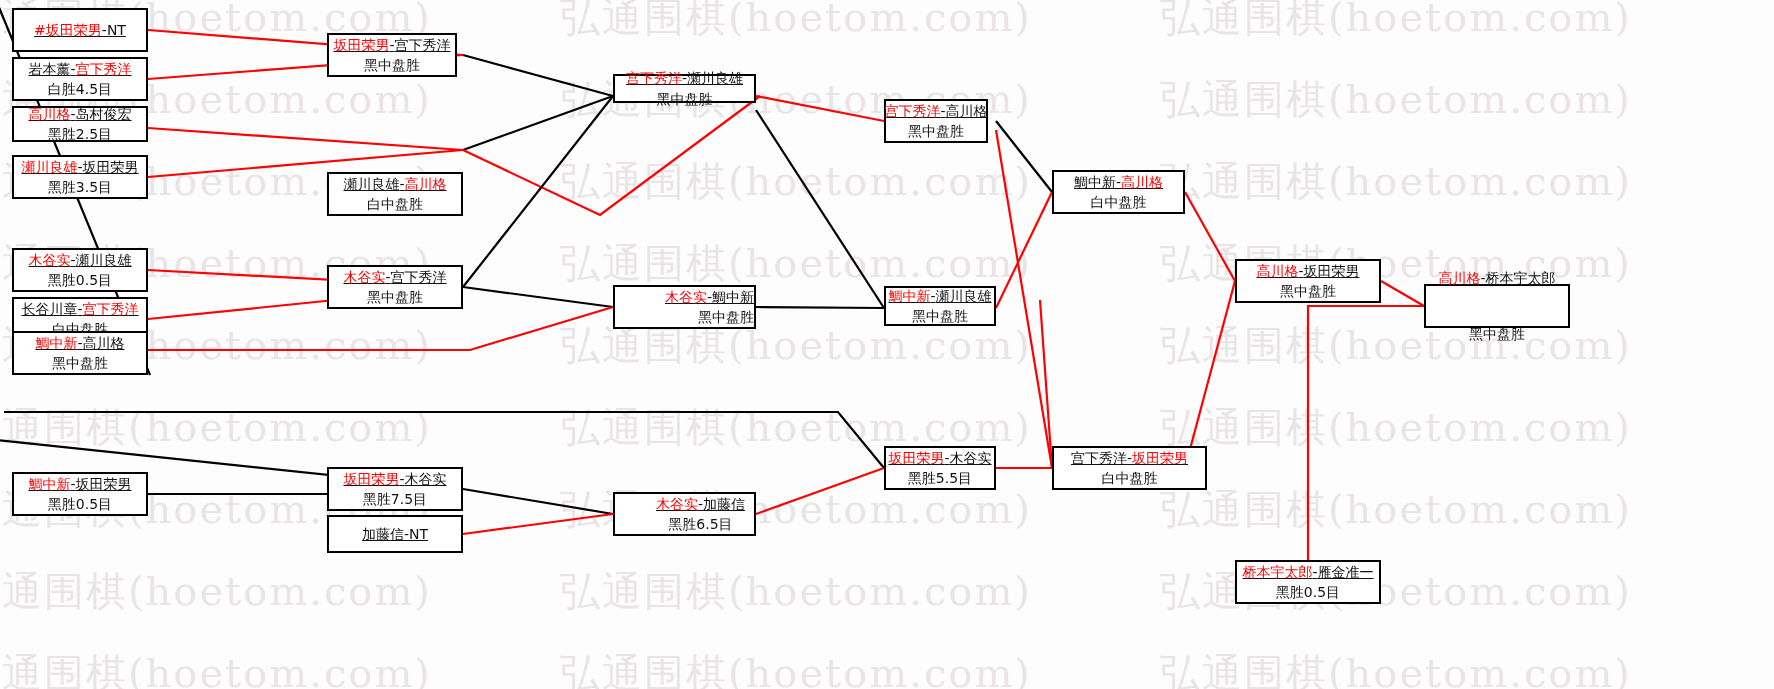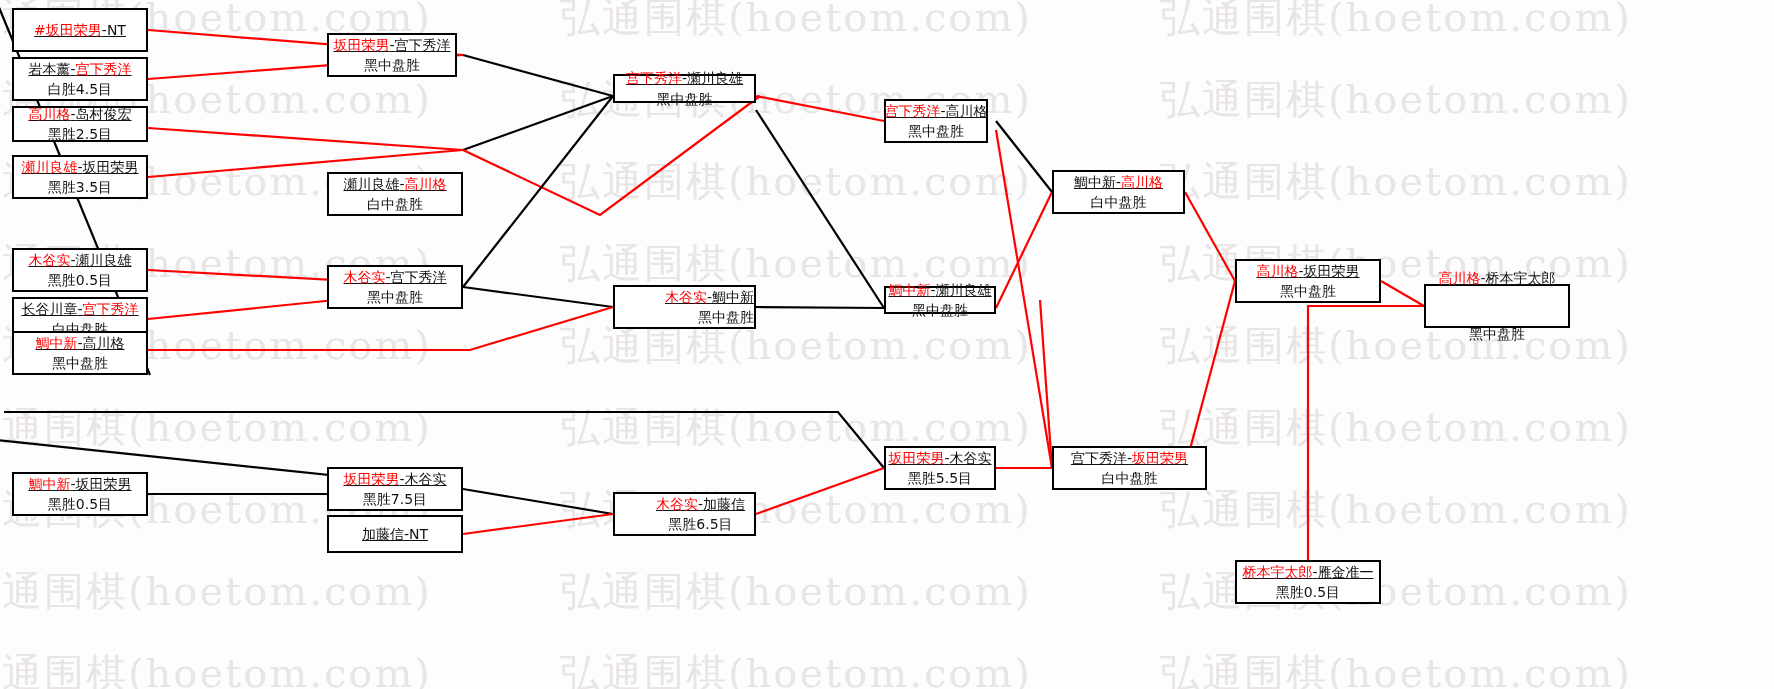--- a/index.html
+++ b/index.html
@@ -207,21 +207,21 @@
         <span class="l2 blk">黑中盘胜</span>
       </div>
       <div class="node" style="left: 613px; top: 492px; width: 143px; height: 44px; padding-left: 32px;">
         <span class="l1"><span class="red">木谷实</span><span class="sep">-</span><span class="blk">加藤信</span></span>
         <span class="l2 blk">黑胜6.5目</span>
       </div>
       <div class="node" style="left: 884px; top: 99px; width: 104px; height: 44px;">
         <span class="l1"><span class="red">宫下秀洋</span><span class="sep">-</span><span class="blk">高川格</span></span>
         <span class="l2 blk">黑中盘胜</span>
       </div>
-      <div class="node" style="left: 884px; top: 286px; width: 112px; height: 28px; justify-content: center;">
+      <div class="node" style="left: 884px; top: 286px; width: 112px; height: 40px; justify-content: center;">
         <span class="l1"><span class="red">鯛中新</span><span class="sep">-</span><span class="blk">瀬川良雄</span></span>
         <span class="l2 blk">黑中盘胜</span>
       </div>
       <div class="node" style="left: 884px; top: 446px; width: 112px; height: 44px;">
         <span class="l1"><span class="red">坂田荣男</span><span class="sep">-</span><span class="blk">木谷实</span></span>
         <span class="l2 blk">黑胜5.5目</span>
       </div>
       <div class="node" style="left: 1052px; top: 170px; width: 133px; height: 44px;">
         <span class="l1"><span class="blk">鯛中新</span><span class="sep">-</span><span class="red">高川格</span></span>
         <span class="l2 blk">白中盘胜</span>

